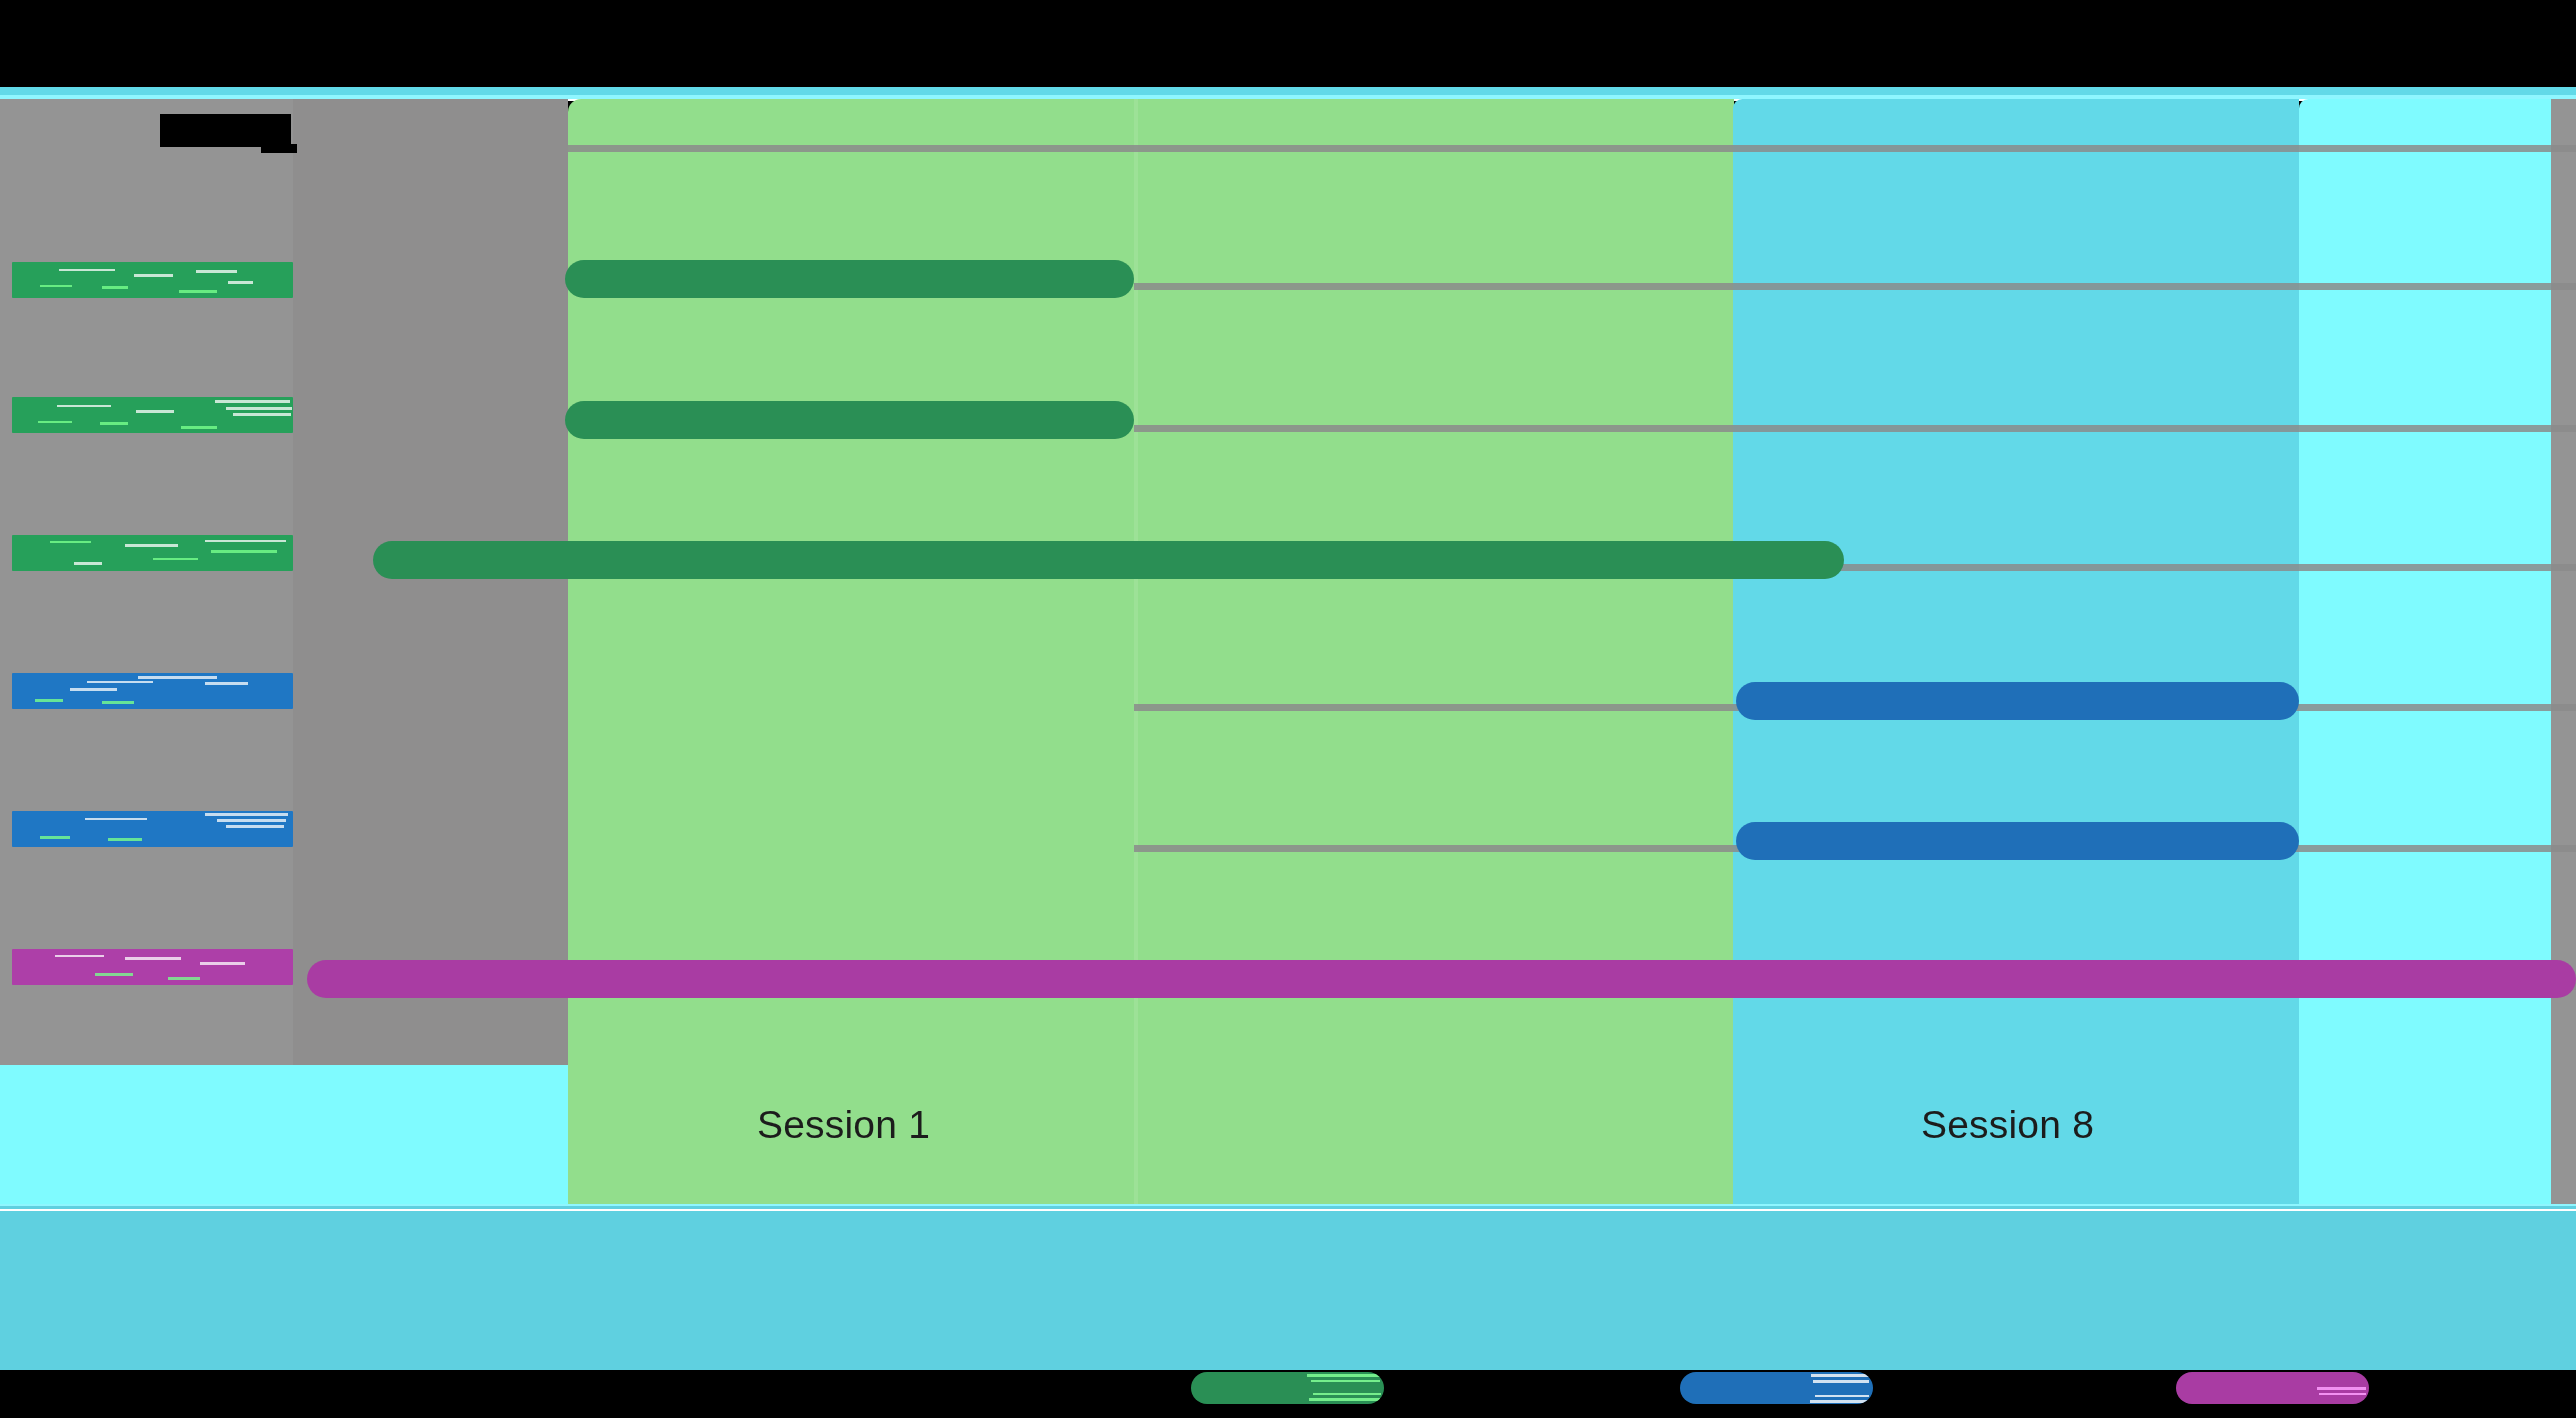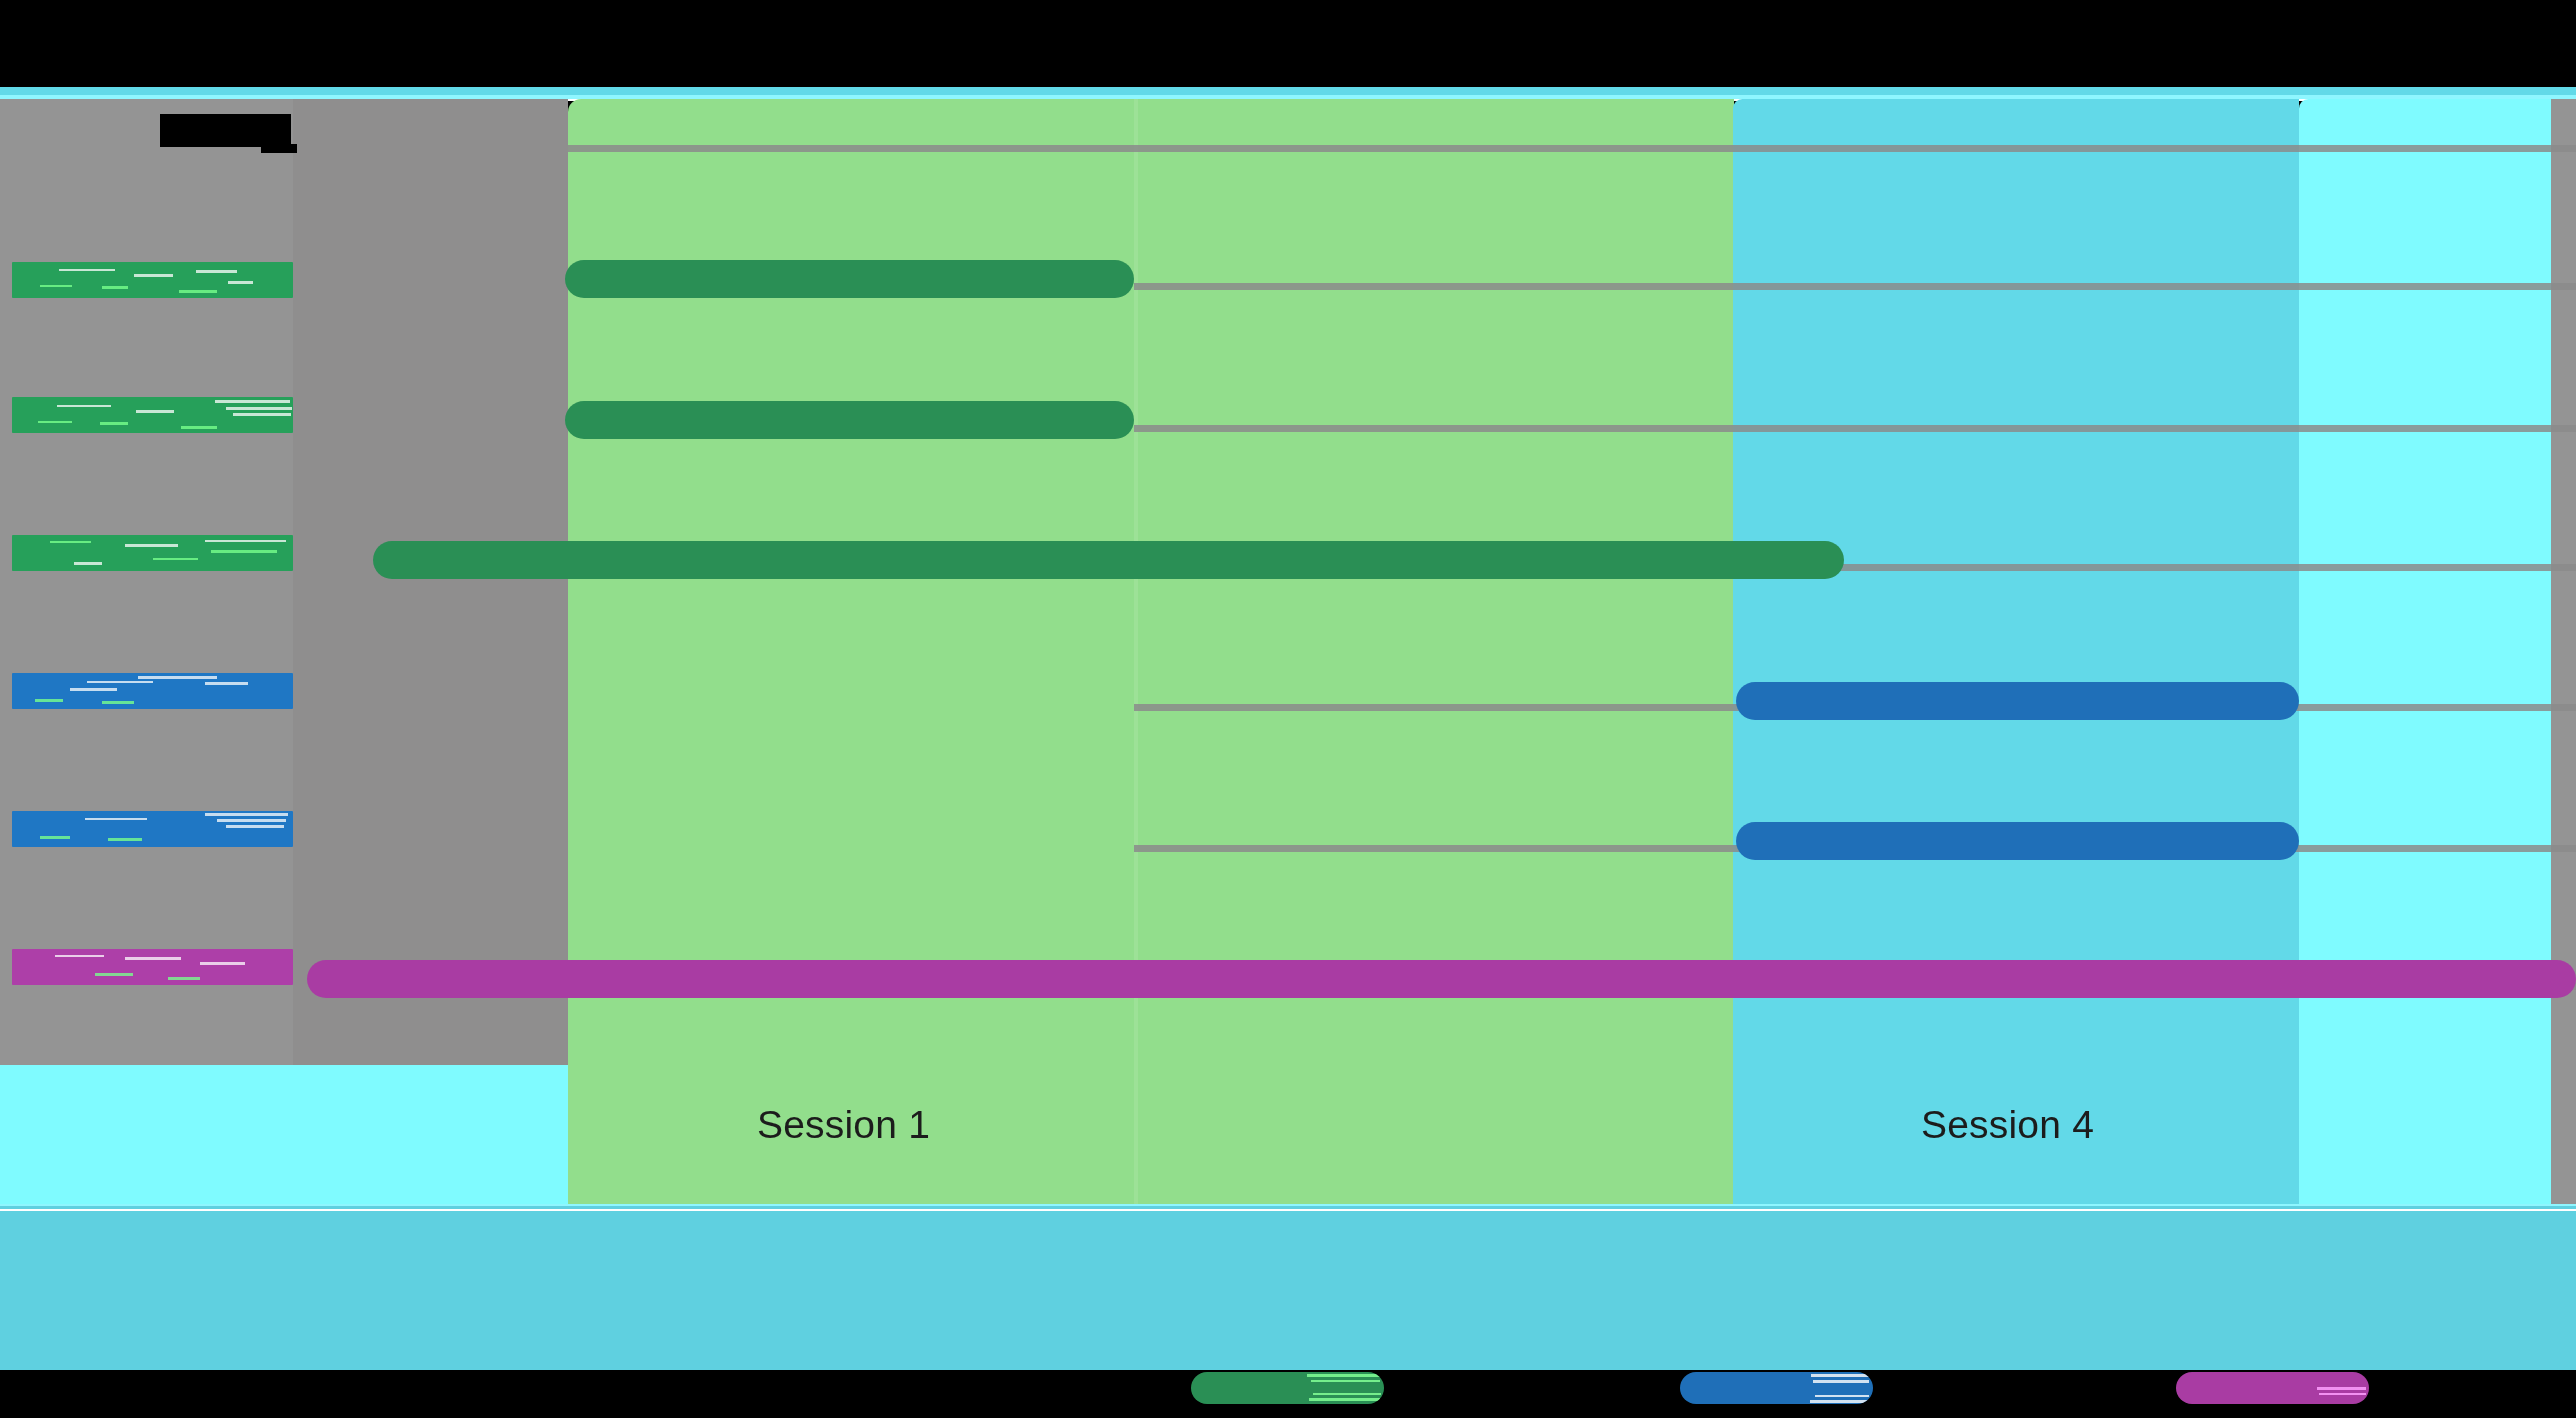--- a/index.html
+++ b/index.html
@@ -173,21 +173,21 @@
 </div>
 
 <div class="bar g" style="left:565px;  top:260px;  width:569px;"></div>
 <div class="bar g" style="left:565px;  top:401px;  width:569px;"></div>
 <div class="bar g" style="left:373px;  top:541px;  width:1471px;"></div>
 <div class="bar b" style="left:1736px; top:682px;  width:563px;"></div>
 <div class="bar b" style="left:1736px; top:822px;  width:563px;"></div>
 <div class="bar m" style="left:307px;  top:960px; width:2269px;"></div>
 
 <div class="sess-label" style="left:751px;  top:1103px;margin-left:6px;">Session 1</div>
-<div class="sess-label" style="left:1921px; top:1103px;">Session 4</div>
+<div class="sess-label" style="left:1921px; top:1103px;">Session 8</div>
 
 <div class="footer-hair1"></div>
 <div class="footer-band"></div>
 <div class="footer-hair2"></div>
 
 <div class="legend-item g" style="left:1191px; width:193px;">
   <span style="opacity:0;font-size:0.9px;">[redacted-green-legend]</span>
   <i class="sc2" style="left:116px; top:1.9px;  width:73px;"></i>
   <i class="sc2" style="left:120px; top:7.5px;  width:69px;"></i>
   <i class="sc2" style="left:122px; top:20.6px; width:68px;"></i>

